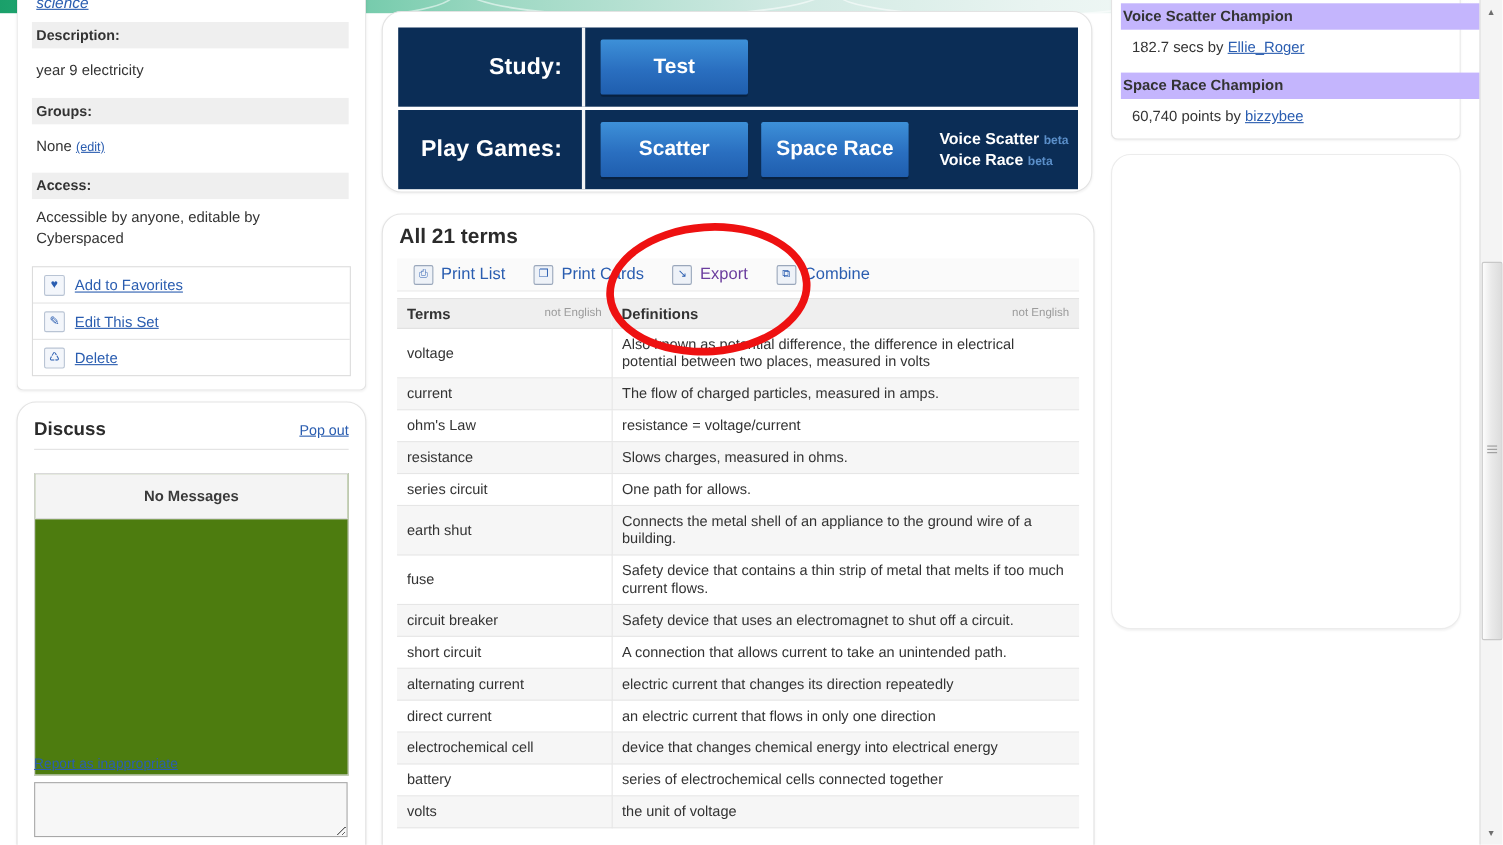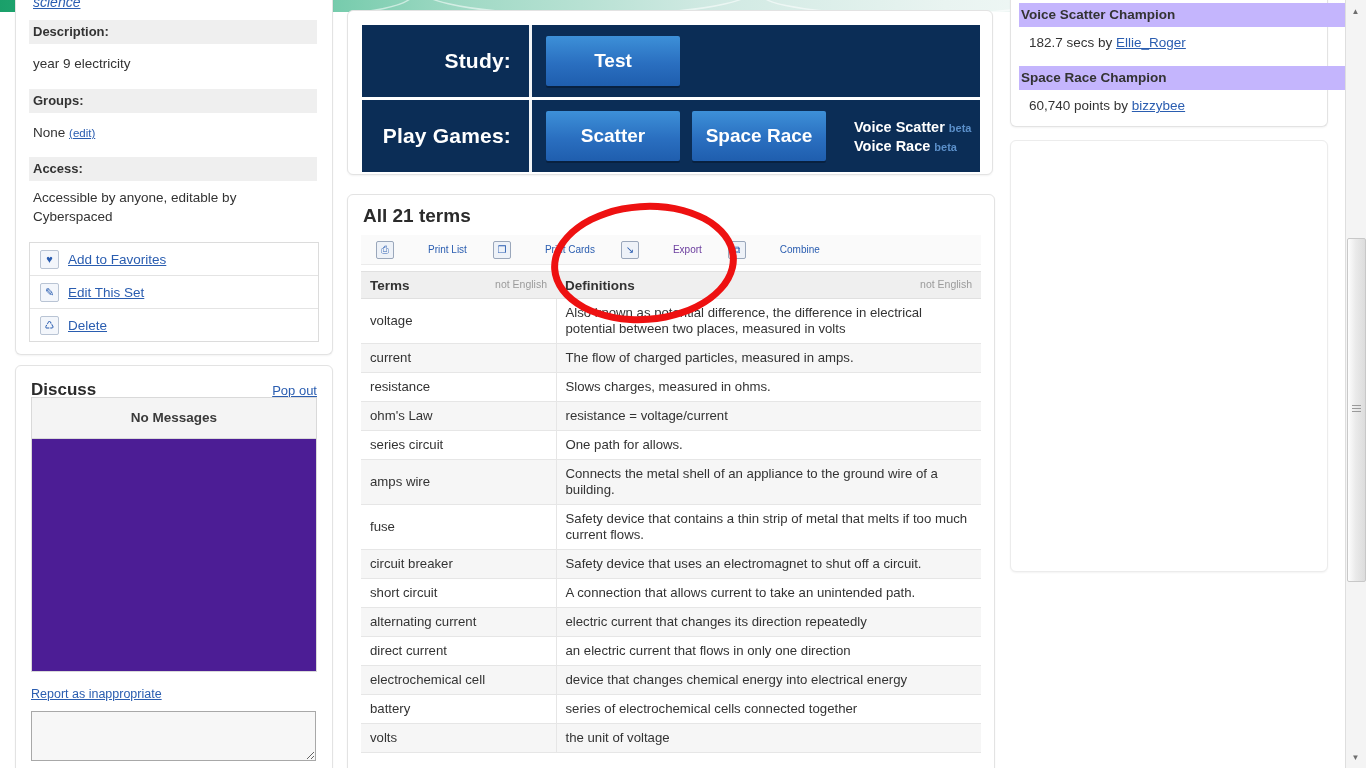--- a/index.html
+++ b/index.html
@@ -14,21 +14,21 @@
   #top-banner{
     position:absolute;left:0;top:0;width:1350px;height:12px;
     background:linear-gradient(90deg,#1aa06a 0%, #3fb98c 12%, #9fd9c4 34%, #cfe9e2 52%, #e9f4f1 70%, #f6fbfa 86%, #ffffff 100%);
     overflow:hidden;
   }
   #top-banner .swoosh{
     position:absolute;border-radius:50%;border:2px solid rgba(255,255,255,.55);
   }
   
   .panel{
-    position:absolute;background:#fff;border:1px solid #e3e3e3;border-radius:6px;
+    position:absolute;background:#fff;border:1px solid #e3e3e3;border-radius:18px;
     box-shadow:0 1px 2px rgba(0,0,0,.05);
   }
   #info-panel{
     position:absolute;left:15px;top:-132px;width:316px;height:486px;
     background:#fff;border:1px solid #e3e3e3;border-top:none;border-radius:0 0 6px 6px;
     box-shadow:0 1px 2px rgba(0,0,0,.05);
   }
   .info-inner{position:absolute;left:0;top:0;right:0;bottom:0;}
   .cat-link{position:absolute;left:17px;top:126px;font-style:italic;font-size:14px;color:#2a5db0;text-decoration:underline;}
   .sec-head{
@@ -44,21 +44,21 @@
   .act-ico{
     width:17px;height:17px;border:1px solid #b9c4d4;background:#f3f6fb;border-radius:2px;
     display:flex;align-items:center;justify-content:center;margin-right:9px;color:#2a5db0;font-size:11px;line-height:1;
   }
   .act-label{color:#2a5db0;text-decoration:underline;font-size:13.5px;}
 
   #discuss-panel{left:15px;top:365px;width:316px;height:480px;}
   #discuss-title{position:absolute;left:15px;top:14px;font-size:17px;font-weight:bold;color:#2b2b2b;}
   #popout{position:absolute;right:15px;top:17px;font-size:13px;color:#2a5db0;text-decoration:underline;}
   .discuss-rule{position:absolute;left:15px;right:15px;top:42px;height:1px;background:#e2e2e2;}
-  #msg-box{position:absolute;left:15px;top:31px;width:286px;height:275px;border:1px solid #d9d9d9;box-sizing:border-box;background:#4c1d95;}
+  #msg-box{position:absolute;left:15px;top:64px;width:286px;height:275px;border:1px solid #d9d9d9;box-sizing:border-box;background:#4d7c0f;}
   #no-messages{height:40px;line-height:40px;text-align:center;font-weight:bold;font-size:13.5px;color:#3a3a3a;background:#f4f4f4;border-bottom:1px solid #d9d9d9;}
   #report-link{position:absolute;left:15px;top:321px;font-size:12.5px;color:#2a5db0;text-decoration:underline;}
   #msg-input{position:absolute;left:15px;top:345px;width:285px;height:50px;border:1px solid #a8a8a8;background:#f7f7f7;box-sizing:border-box;}
 
   
   #study-panel{left:347px;top:10px;width:646px;height:165px;padding:9px;box-sizing:border-box;}
   .study-grid{position:absolute;left:14px;top:14px;width:618px;}
   .study-row{display:flex;background:#0b2d56;height:72px;}
   .study-row + .study-row{margin-top:3px;}
   .row-label{
@@ -76,21 +76,21 @@
   }
   .voice-col{margin-left:16px;display:flex;flex-direction:column;justify-content:center;gap:3px;}
   .voice-line{color:#fff;font-size:14.5px;font-weight:bold;white-space:nowrap;}
   .beta{color:#5b8fc9;font-size:11px;font-weight:bold;margin-left:4px;}
 
   #terms-panel{left:347px;top:194px;width:646px;height:600px;}
   #terms-title{position:absolute;left:15px;top:10px;font-size:19px;font-weight:bold;color:#2b2b2b;}
   #terms-toolbar{position:absolute;left:13px;top:40px;right:13px;height:29px;background:#fafafa;border-bottom:1px solid #ebebeb;display:flex;align-items:center;padding-left:15px;gap:26px;}
   .tb-item{display:flex;align-items:center;gap:7px;cursor:pointer;}
   .tb-ico{width:16px;height:16px;border:1px solid #9aa7bb;background:#eef2f8;border-radius:2px;display:flex;align-items:center;justify-content:center;font-size:10px;line-height:1;color:#2a5db0;}
-  .tb-label{font-size:10px;color:#2a5db0;text-decoration:none;margin-left:27px;}
+  .tb-label{font-size:15px;color:#2a5db0;text-decoration:none;}
   .tb-label.visited{color:#6b3d9e;}
 
   #terms-table{position:absolute;left:13px;top:76px;width:620px;border-collapse:collapse;table-layout:fixed;}
   #terms-table th{
     background:#efefef;height:26px;text-align:left;vertical-align:middle;
     border:1px solid #e0e0e0;border-left:none;border-right:none;
     font-size:13.5px;font-weight:bold;color:#333;padding:0 9px;
   }
   #terms-table th .notlang{float:right;font-size:10.5px;color:#9b9b9b;font-weight:normal;}
   #terms-table td{
@@ -257,33 +257,33 @@
     <tbody id="terms-body">
         <tr>
           <td class="term">voltage</td>
           <td>Also known as potential difference, the difference in electrical potential between two places, measured in volts</td>
         </tr>
         <tr>
           <td class="term">current</td>
           <td>The flow of charged particles, measured in amps.</td>
         </tr>
         <tr>
+          <td class="term">ohm's Law</td>
+          <td>resistance = voltage/current</td>
+        </tr>
+        <tr>
           <td class="term">resistance</td>
           <td>Slows charges, measured in ohms.</td>
         </tr>
         <tr>
-          <td class="term">ohm's Law</td>
-          <td>resistance = voltage/current</td>
-        </tr>
-        <tr>
           <td class="term">series circuit</td>
           <td>One path for allows.</td>
         </tr>
         <tr>
-          <td class="term">amps wire</td>
+          <td class="term">earth shut</td>
           <td>Connects the metal shell of an appliance to the ground wire of a building.</td>
         </tr>
         <tr>
           <td class="term">fuse</td>
           <td>Safety device that contains a thin strip of metal that melts if too much current flows.</td>
         </tr>
         <tr>
           <td class="term">circuit breaker</td>
           <td>Safety device that uses an electromagnet to shut off a circuit.</td>
         </tr>

